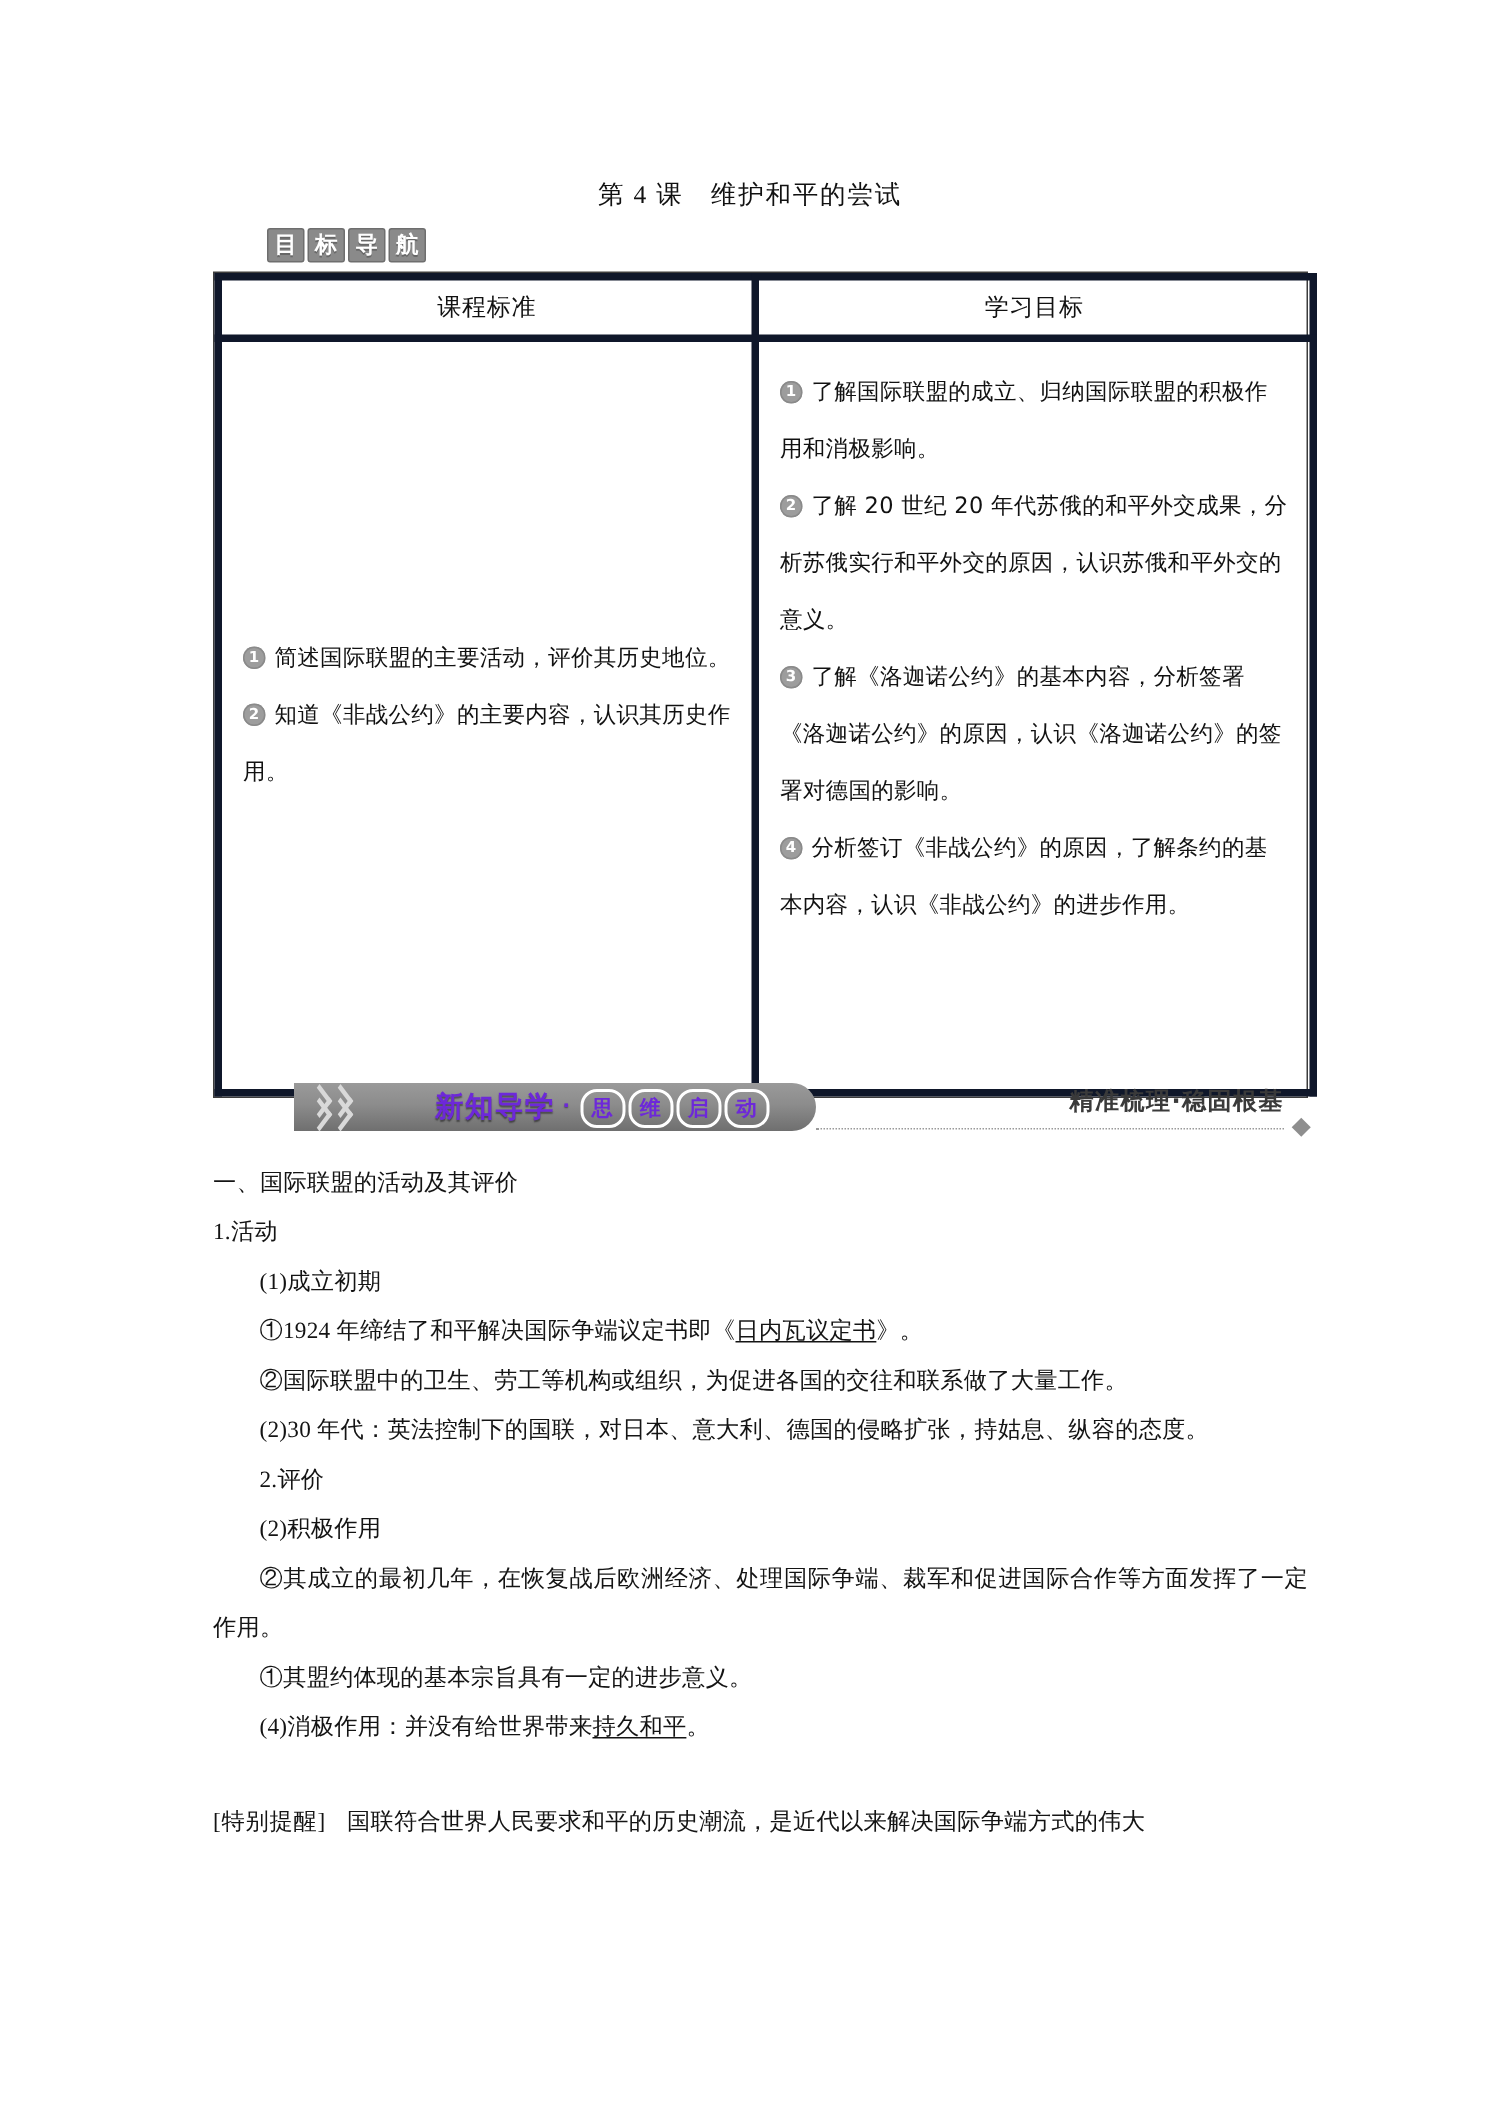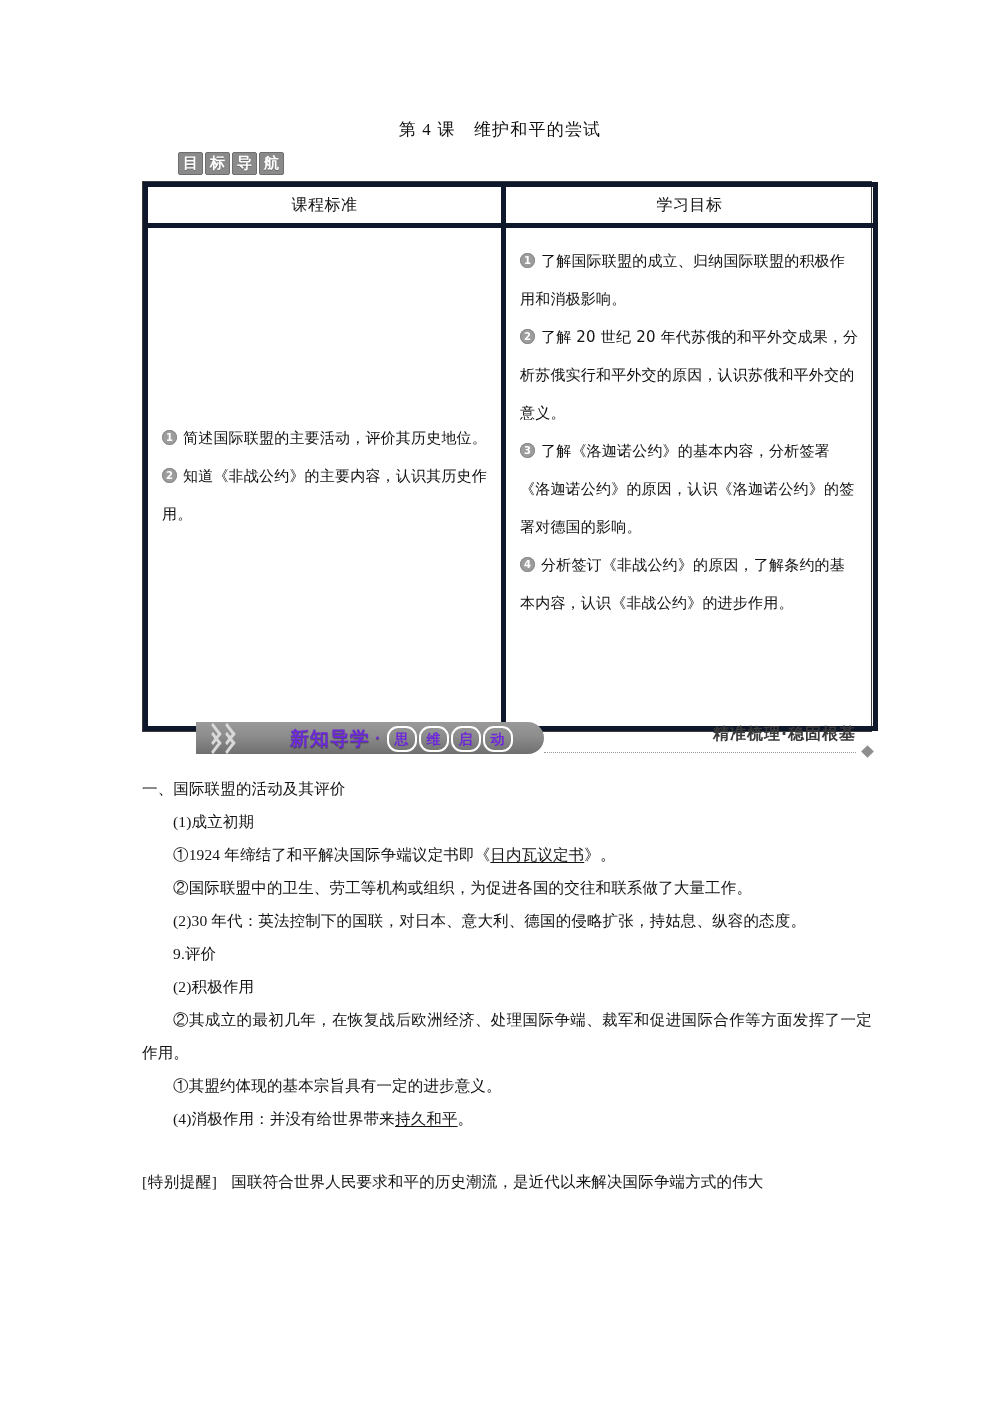--- a/index.html
+++ b/index.html
@@ -309,25 +309,26 @@
       <span class="chev chev2"></span>
     </div>
     <div class="banner-main">
       <span>新知导学</span><span class="banner-dot">·</span><span class="rb">思</span><span class="rb">维</span><span class="rb">启</span><span class="rb">动</span>
     </div>
     <div class="banner-right">精准梳理·稳固根基</div>
   </div>
 
   <div class="body-text">
     <p class="heading1">一、国际联盟的活动及其评价</p>
+    <p class="noindent">1.活动</p>
     <p class="indent">(1)成立初期</p>
     <p class="indent"><span>①1924 年缔结了和平解决国际争端议定书即《</span><span class="u">日内瓦议定书</span><span>》。</span></p>
     <p class="indent">②国际联盟中的卫生、劳工等机构或组织，为促进各国的交往和联系做了大量工作。</p>
     <p class="indent">(2)30 年代：英法控制下的国联，对日本、意大利、德国的侵略扩张，持姑息、纵容的态度。</p>
-    <p class="indent">9.评价</p>
+    <p class="indent">2.评价</p>
     <p class="indent">(2)积极作用</p>
     <p class="indent">②其成立的最初几年，在恢复战后欧洲经济、处理国际争端、裁军和促进国际合作等方面发挥了一定作用。</p>
     <p class="indent">①其盟约体现的基本宗旨具有一定的进步意义。</p>
     <p class="indent"><span>(4)消极作用：并没有给世界带来</span><span class="u">持久和平</span><span>。</span></p>
     <p class="tip"><span class="tag">[特别提醒]</span><span class="gap"></span><span>国联符合世界人民要求和平的历史潮流，是近代以来解决国际争端方式的伟大</span></p>
   </div>
 
 </div>
 
 </body></html>

